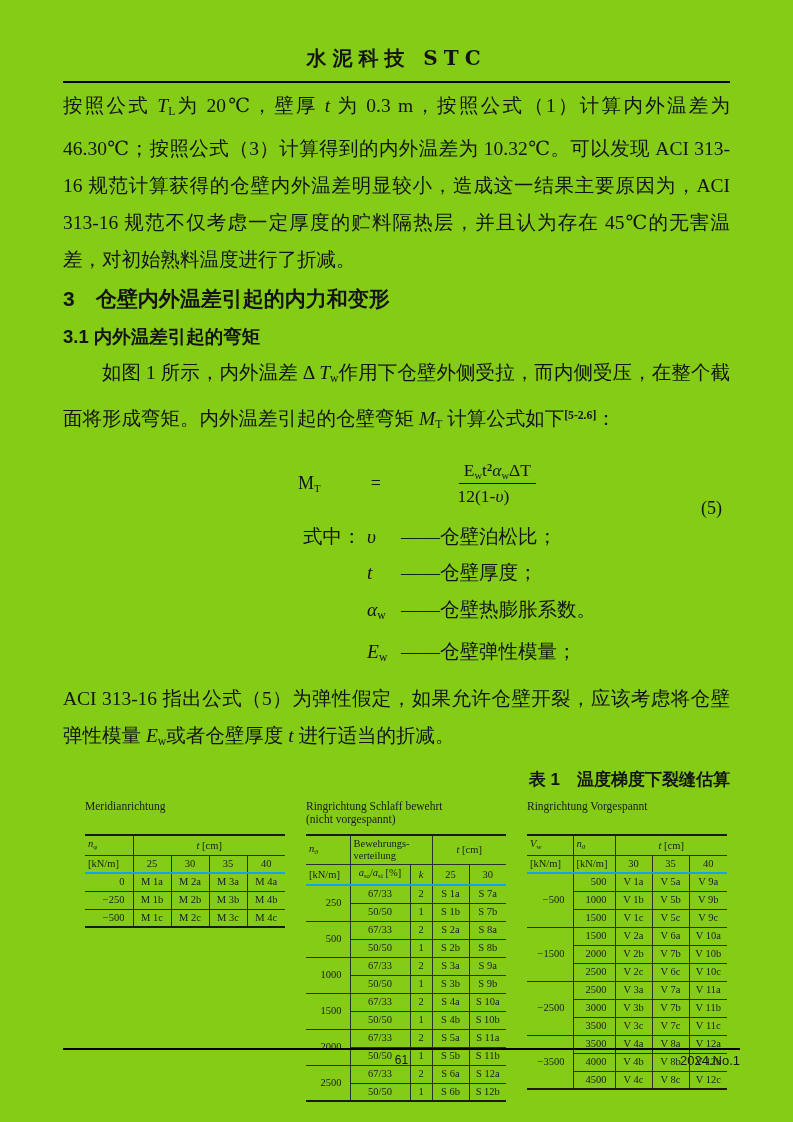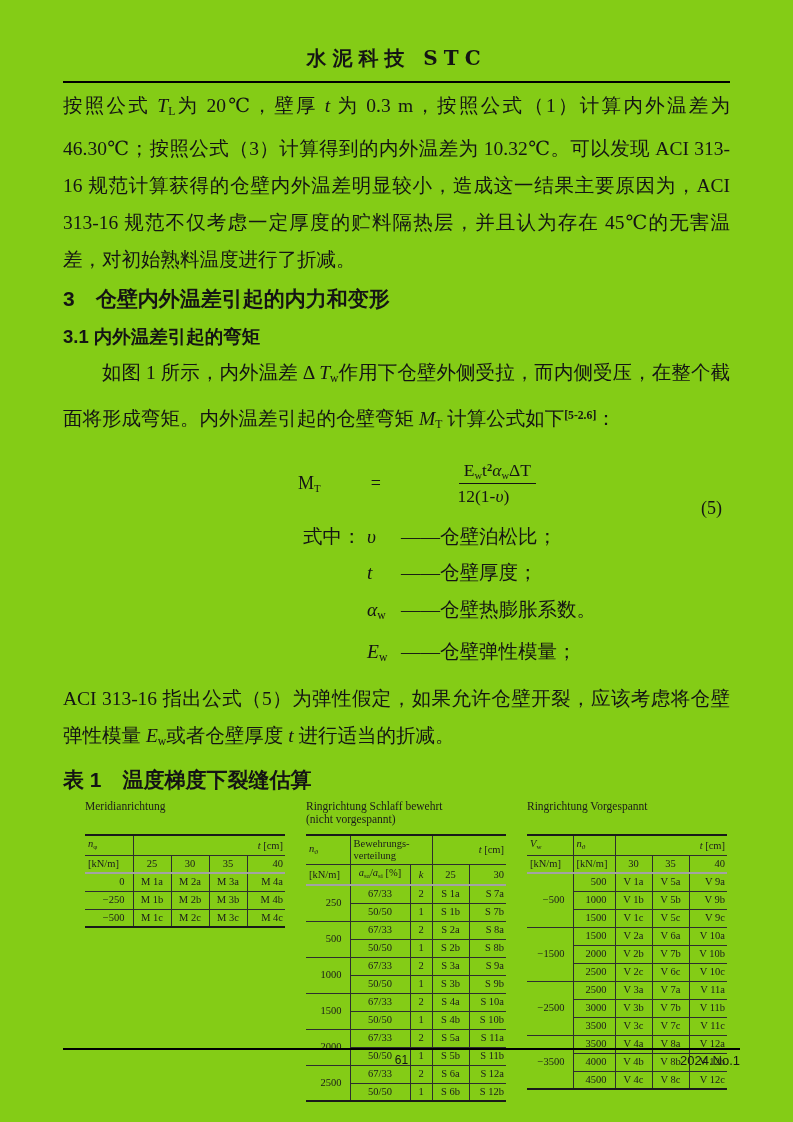--- a/index.html
+++ b/index.html
@@ -51,44 +51,44 @@
   .f-num { position:absolute; right:8px; bottom:-6px; font-size:18px; }
 
   
   .defs { margin:6px 0 0 240px; font-size:19.5px; line-height:36.5px; }
   .def-row { display:flex; align-items:baseline; }
   .def-prefix { width:64px; flex:none; }
   .def-sym { min-width:34px; flex:none; }
 
   
   .table-caption {
-    text-align:left; margin:10px 0 0 0;
+    text-align:right; margin:10px 0 0 0;
     font-family:"Liberation Sans","DejaVu Sans",sans-serif;
-    font-weight:bold; font-size:21px; line-height:20px;
+    font-weight:bold; font-size:17px; line-height:20px;
   }
 
   
   .tables-row {
     display:flex; gap:20px; margin:10px 0 0 22px; width:622px;
     font-family:"Liberation Serif","DejaVu Serif",serif; color:#1b1b1b;
   }
   .subtable-block { width:201px; flex:none; }
   .tbl-title { font-size:11.5px; line-height:13px; min-height:27px; margin-bottom:7px; }
   table.sub-table {
     border-collapse:collapse; table-layout:fixed; width:200px;
     border-top:2px solid #1a1a1a; border-bottom:2px solid #1a1a1a;
   }
   .sub-table th, .sub-table td {
     border:1px solid #2e2e2e; font-weight:400; text-align:center;
     padding:2px 2px; font-size:10.5px; line-height:12px; height:18px;
   }
-  .sub-table thead tr:last-child th { border-bottom:2px solid #a3a3a3;margin-left:16px; }
+  .sub-table thead tr:last-child th { border-bottom:2px solid #0ea5e9;margin-left:16px; }
   .sub-table thead th { height:17px; }
   .sub-table .c0 { border-left:none; }
-  .sub-table .cl { border-right:none;text-align:right; }
+  .sub-table .cl { border-right:none; }
   .sub-table .la { text-align:left; padding-left:3px; }
   .sub-table .ra { text-align:right; padding-right:8px; }
   .sub-table sub { font-size:68%; }
 
   
   .page-footer { position:absolute; left:63px; right:53px; top:1048px; }
   .footer-rule { border-top:2.5px solid #000; }
   .pageno {
     position:absolute; left:50%; transform:translateX(-50%); top:5px;
     font-family:"Liberation Sans","DejaVu Sans",sans-serif; font-size:12px;

